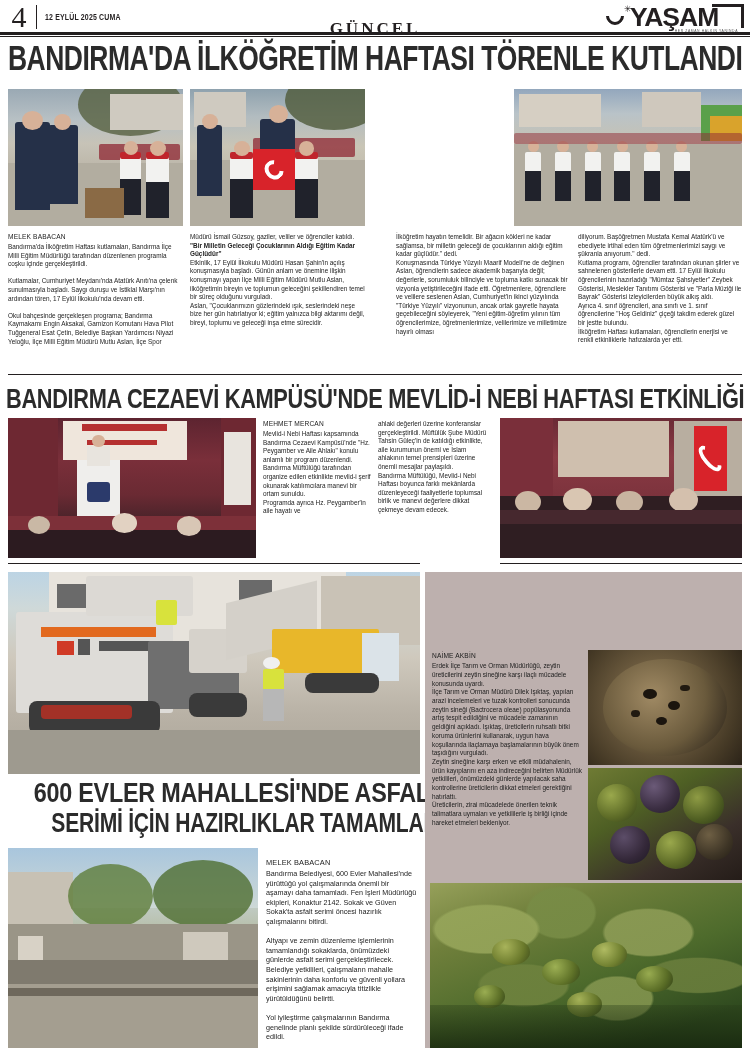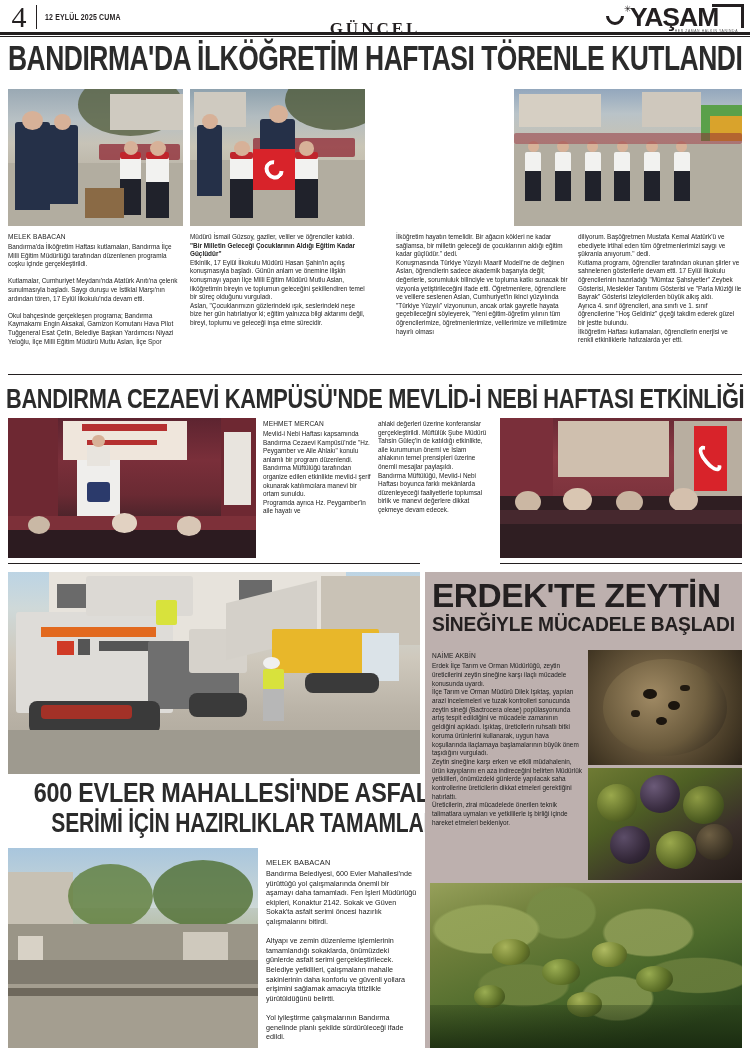--- a/index.html
+++ b/index.html
@@ -370,24 +370,20 @@
     <div class="byline" style="font-size:7.4px">MELEK BABACAN</div>
     <p style="white-space:pre-line">Bandırma Belediyesi, 600 Evler Mahallesi'nde yürüttüğü yol çalışmalarında önemli bir aşamayı daha tamamladı. Fen İşleri Müdürlüğü ekipleri, Konaktur 2142. Sokak ve Güven Sokak'ta asfalt serimi öncesi hazırlık çalışmalarını bitirdi.
 
 Altyapı ve zemin düzenleme işlemlerinin tamamlandığı sokaklarda, önümüzdeki günlerde asfalt serimi gerçekleştirilecek. Belediye yetkilileri, çalışmaların mahalle sakinlerinin daha konforlu ve güvenli yollara erişimini sağlamak amacıyla titizlikle yürütüldüğünü belirtti.
 
 Yol iyileştirme çalışmalarının Bandırma genelinde planlı şekilde sürdürüleceği ifade edildi.</p>
   </div>
 
   <div id="erdek-panel"></div>
 
-  <div id="erdek-hl">
-    <div class="l1" style="transform: scaleX(0.983607); transform-origin: left top;">ERDEK'TE ZEYTİN</div>
-    <div class="l2" style="transform: scaleX(0.915408); transform-origin: left top;">SİNEĞİYLE MÜCADELE BAŞLADI</div>
-  </div>
 
   <div class="col" id="s4c1">
     <div class="byline">NAİME AKBİN</div>
     <p style="white-space:pre-line">Erdek İlçe Tarım ve Orman Müdürlüğü, zeytin üreticilerini zeytin sineğine karşı ilaçlı mücadele konusunda uyardı.
 İlçe Tarım ve Orman Müdürü Dilek Işıktaş, yapılan arazi incelemeleri ve tuzak kontrolleri sonucunda zeytin sineği (Bactrocera oleae) popülasyonunda artış tespit edildiğini ve mücadele zamanının geldiğini açıkladı. Işıktaş, üreticilerin ruhsatlı bitki koruma ürünlerini kullanarak, uygun hava koşullarında ilaçlamaya başlamalarının büyük önem taşıdığını vurguladı.
 Zeytin sineğine karşı erken ve etkili müdahalenin, ürün kayıplarını en aza indireceğini belirten Müdürlük yetkilileri, önümüzdeki günlerde yapılacak saha kontrollerine üreticilerin dikkat etmeleri gerektiğini hatırlattı.
 Üreticilerin, zirai mücadelede önerilen teknik talimatlara uymaları ve yetkililerle iş birliği içinde hareket etmeleri bekleniyor.</p>
   </div>
 
   <div class="img olive-macro" id="img8">

